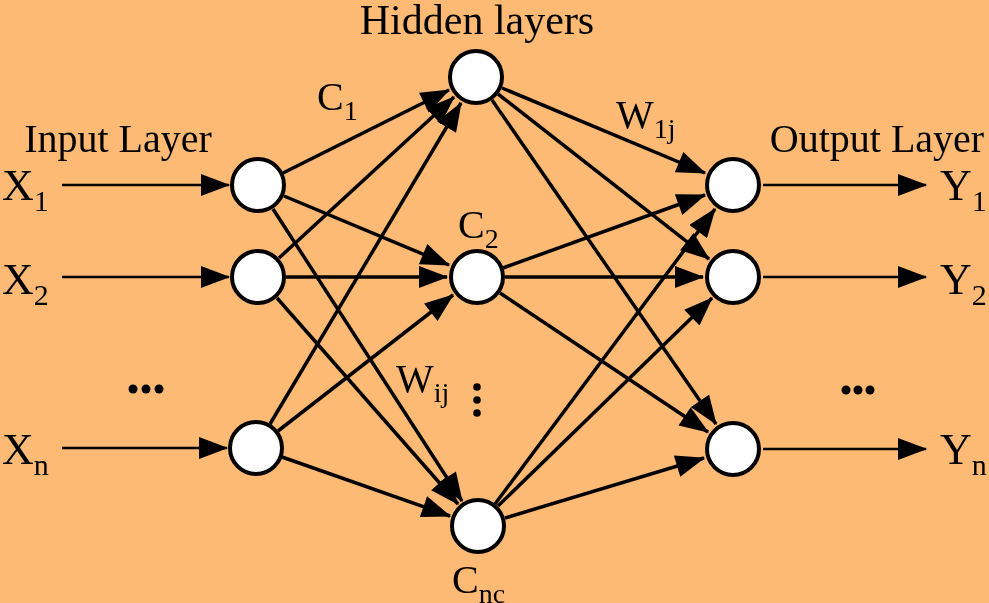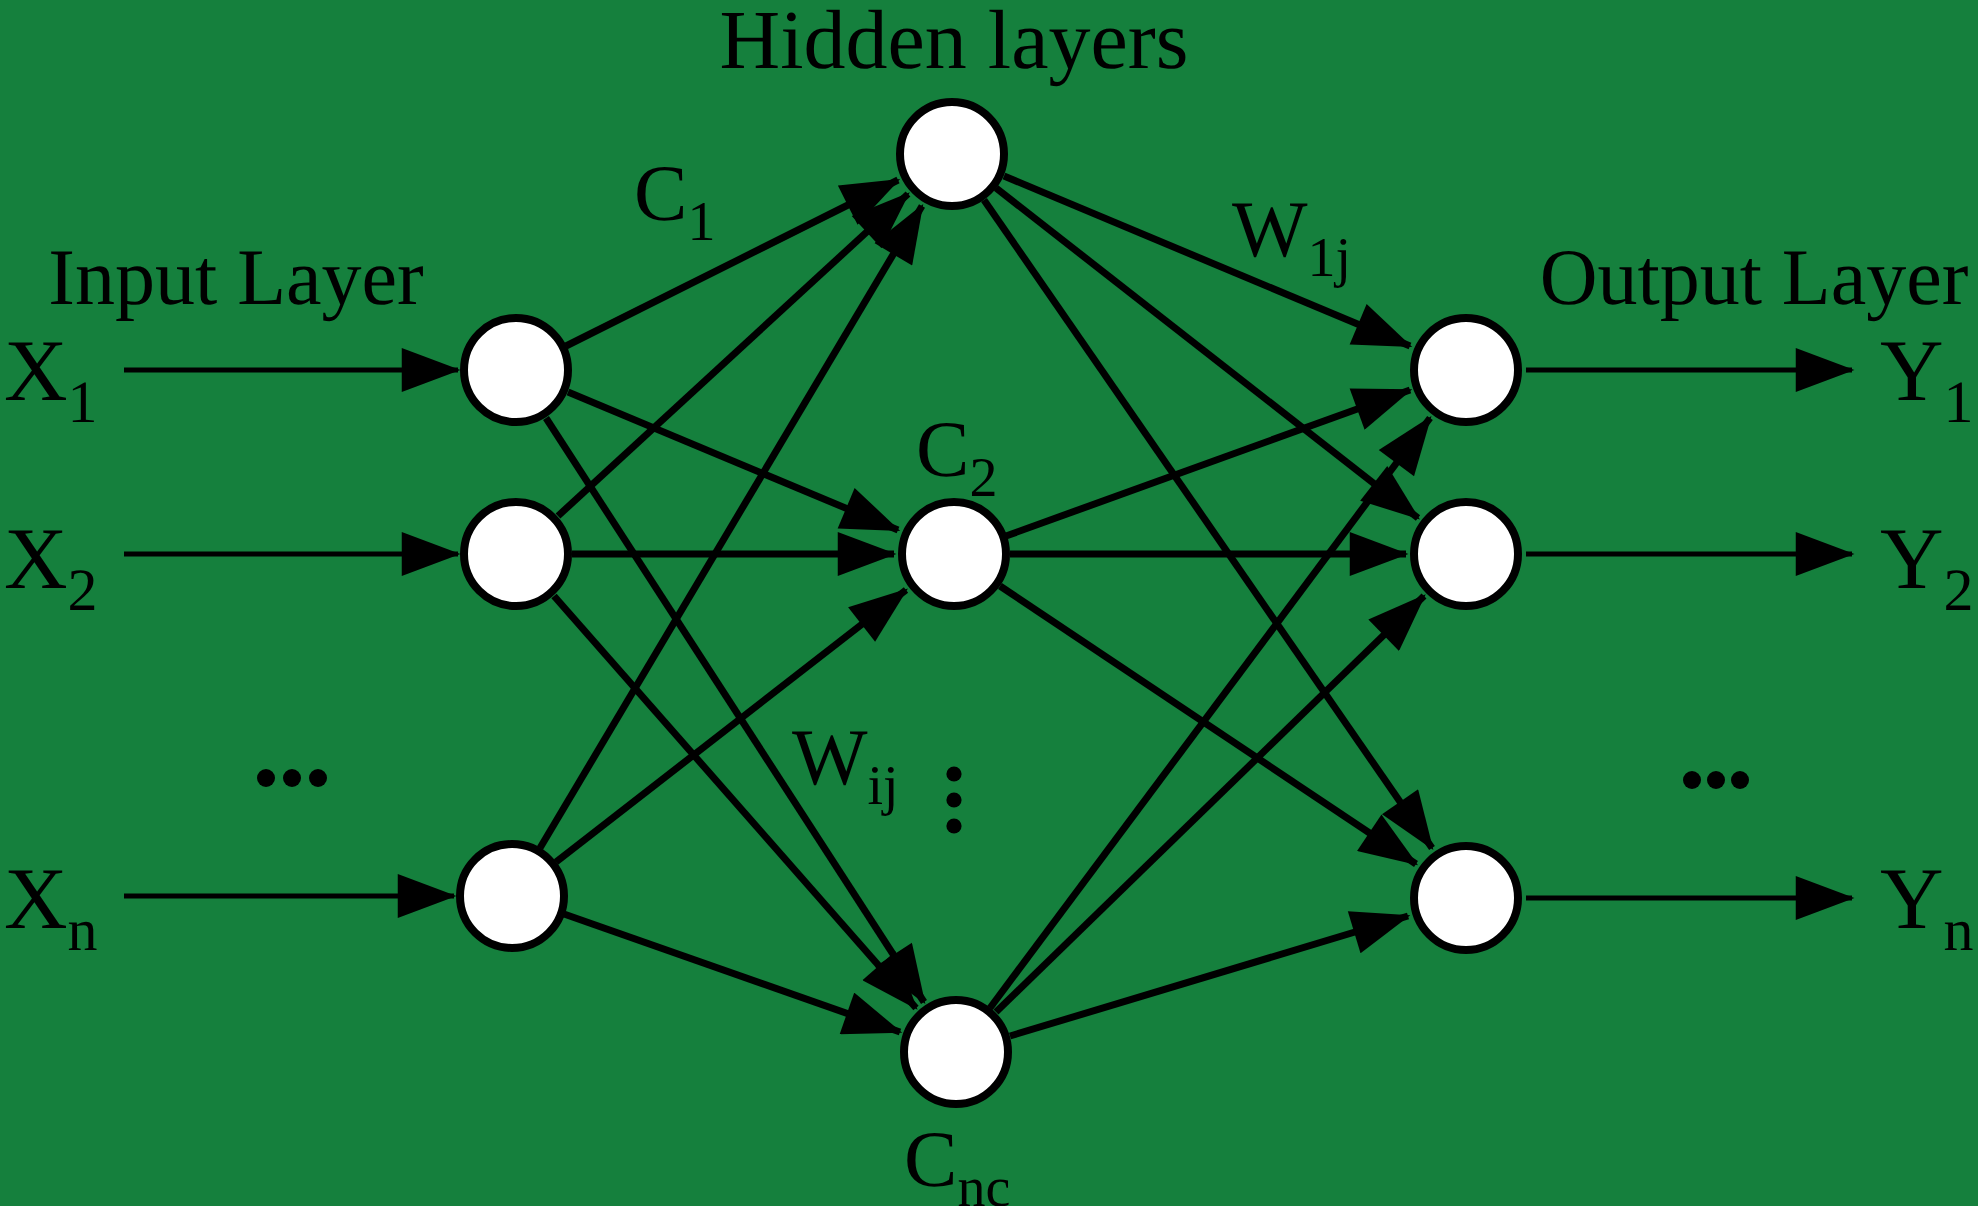--- a/index.html
+++ b/index.html
@@ -1,20 +1,20 @@
 <!DOCTYPE html>
 <html><head>
 <meta charset="utf-8">
 <style>
   html, body { margin: 0; padding: 0; background: #ffffff; }
   .stage {
     position: relative;
     width: 989px;
     height: 603px;
-    background: #15803d;
+    background: #fdba74;
     font-family: "Liberation Serif", "DejaVu Serif", serif;
   }
   svg text {
     fill: #000000;
     font-family: "Liberation Serif", "DejaVu Serif", serif;
   }
   .layer-title   { font-size: 42px; }
   .layer-caption { font-size: 40px; }
   .io-label      { font-size: 44px; }
   .io-label .sub { font-size: 30px; }

